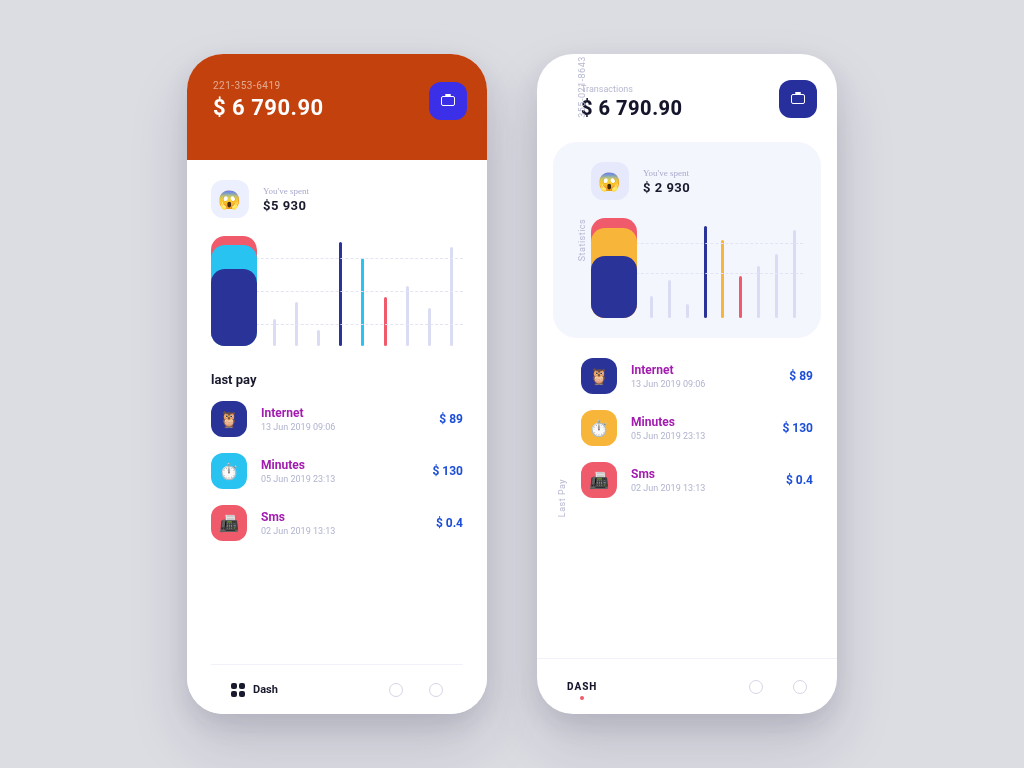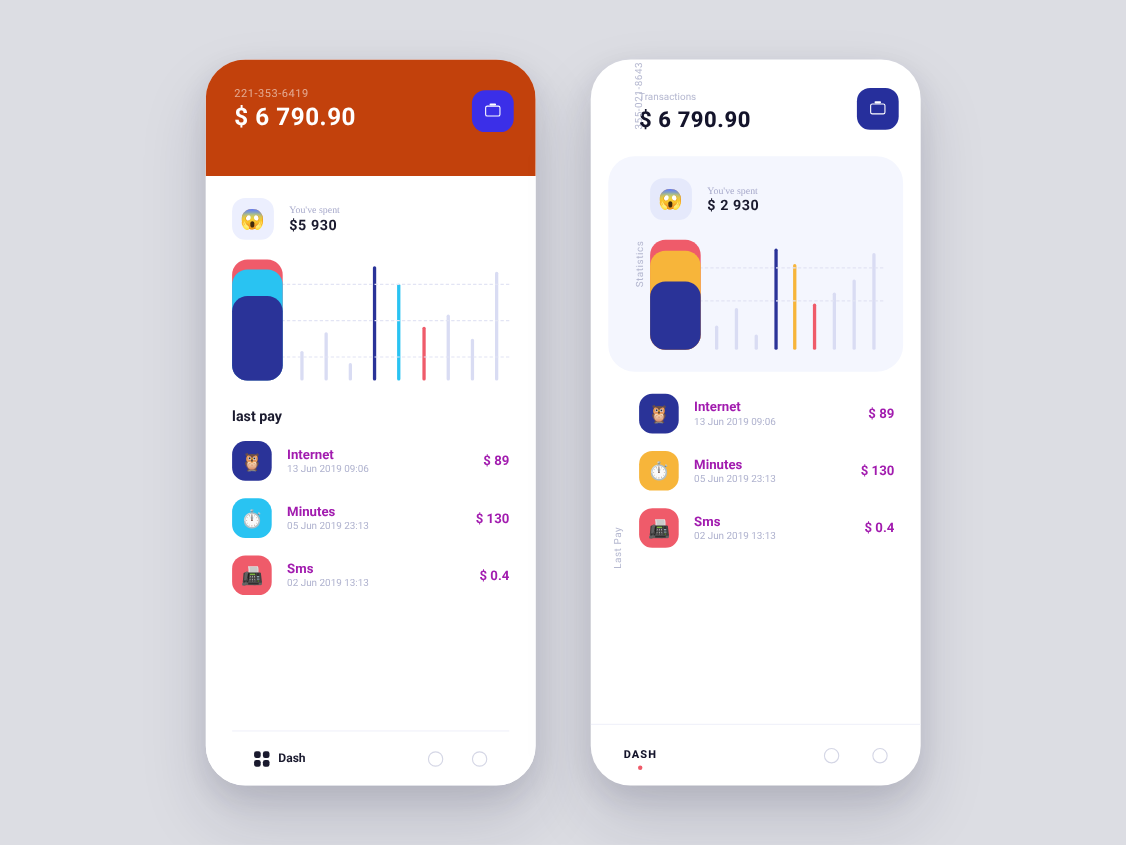--- a/index.html
+++ b/index.html
@@ -69,21 +69,21 @@
   }
   .stack .layer { position:absolute; left:0; right:0; border-radius:14px; }
   .bars { flex:1; display:flex; align-items:flex-end; justify-content:space-around; height:100%; }
   .bar { width:3px; border-radius:3px; background:#d9dcf3; }
 
   .lastpay-title { font-size:13px; font-weight:700; color:#1a1a2e; margin:4px 0 14px; }
   .pay-row { display:flex; align-items:center; gap:14px; margin-bottom:16px; }
   .pay-icon { width:36px; height:36px; border-radius:12px; display:flex; align-items:center; justify-content:center; font-size:16px;}
   .pay-name { font-size:12px; font-weight:700; color:#a21caf; }
   .pay-date { font-size:9px; color:#b0b3cf; margin-top:2px; }
-  .pay-amt  { margin-left:auto; font-size:12px; font-weight:700; color:#a21caf;text-align:center; }
+  .pay-amt  { margin-left:auto; font-size:12px; font-weight:700; color:#1d4ed8;text-align:center; }
 
   .tabbar {
     margin-top:auto; height:50px; border-top:1px solid #f0f1fa;
     display:flex; align-items:center; padding:0 20px; gap:26px;
     font-size:11px; font-weight:700; color:#1a1a2e;
   }
   .tab-item { display:flex; align-items:center; gap:8px; }
   .dots4 { width:14px; height:14px; display:grid; grid-template:repeat(2,1fr)/repeat(2,1fr); gap:2px;}
   .dots4 span{ background:#1a1a2e; border-radius:2px;}
   .ghost-icn { width:14px; height:14px; border:1.5px solid #c9ccde; border-radius:50%; opacity:.8;}

